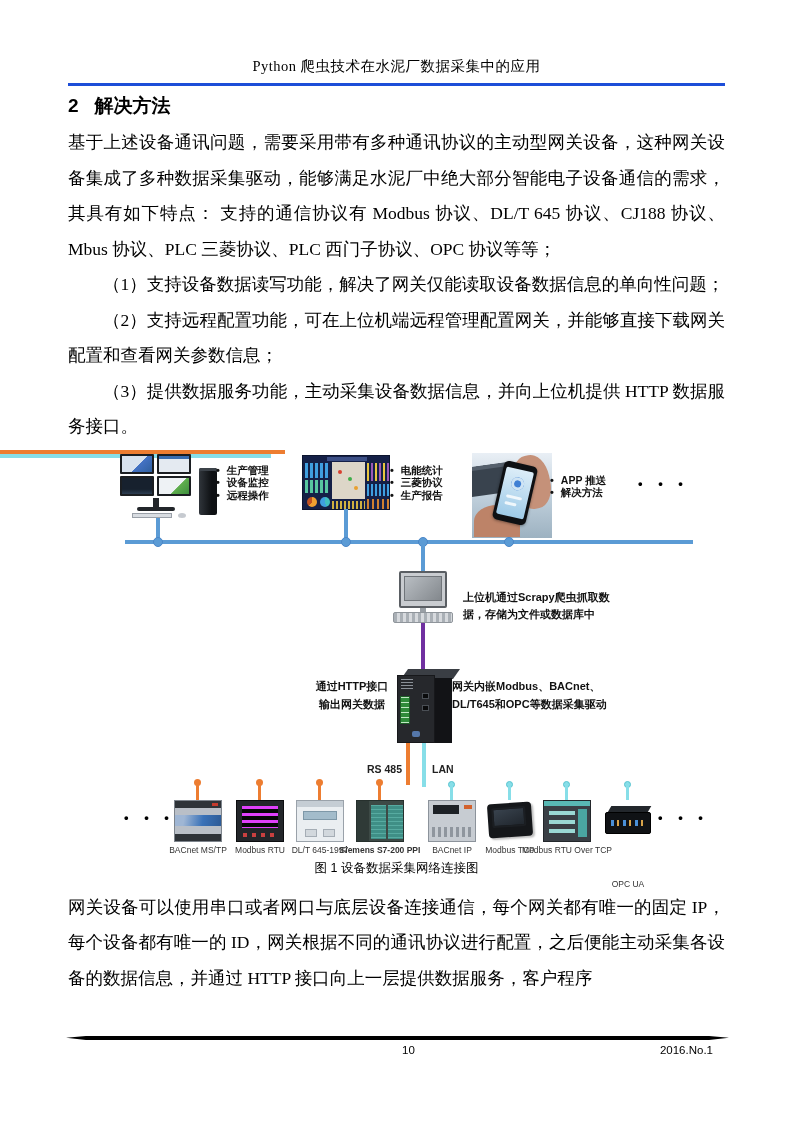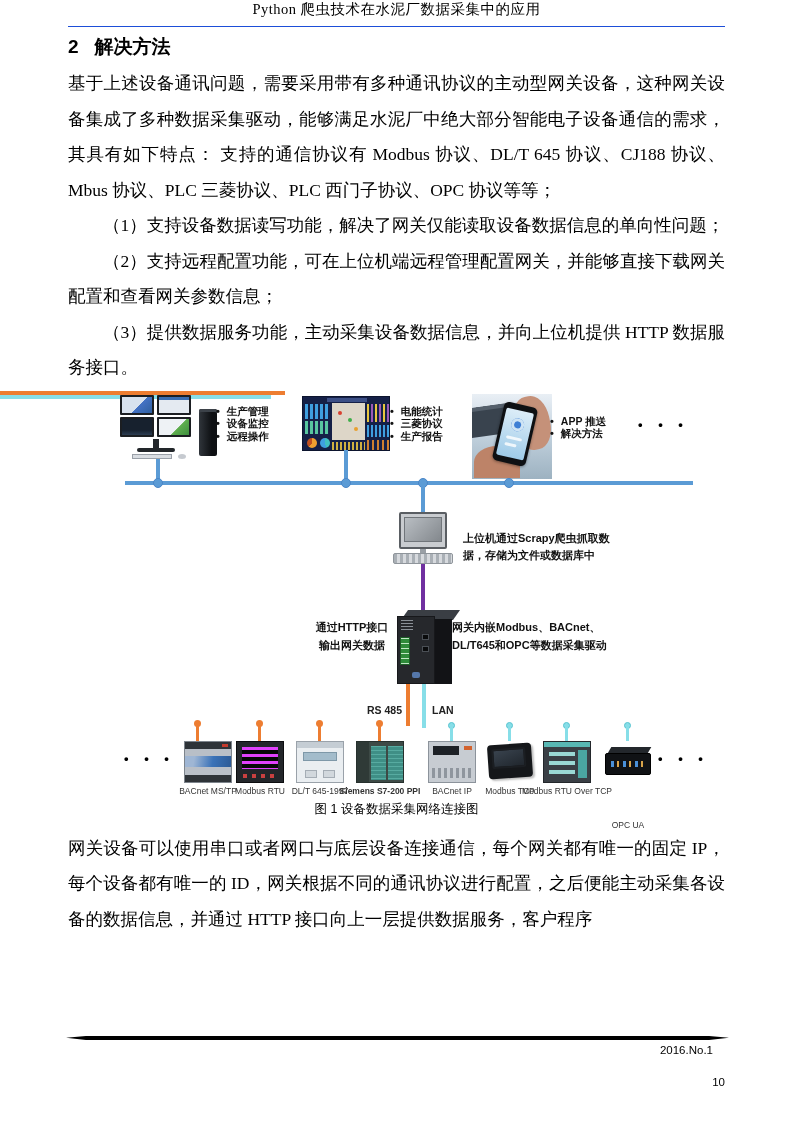--- a/index.html
+++ b/index.html
@@ -1,21 +1,21 @@
 <!DOCTYPE html>
 <html style="--bus_blue: #5B9BD5; --purple: #7030A0; --rs485_orange: #ED7D31; --lan_cyan: #87DEE8;"><head>
 <meta charset="utf-8">
 <style>
   * { margin:0; padding:0; box-sizing:border-box; }
   body { background:#888; font-family:"Liberation Serif", serif; }
   .page { position:relative; width:793px; height:1122px; background:#fff; margin:0 auto; overflow:hidden; }
   .content { padding:0 68px; }
 
   
-  .hdr { border-bottom:1px solid #1d4ed8; padding-bottom:7px; }
+  .hdr { padding-top:57px; border-bottom:3px solid #1d4ed8; padding-bottom:7px; }
   .hdr-title { text-align:center; font-size:14.5px; color:#000; letter-spacing:.5px; }
 
   
   .sec { margin:7px 0 6px; font-family:"Liberation Sans", sans-serif; font-weight:bold; font-size:19px; color:#000; }
   .sec .num { margin-right:16px; }
 
   
   .para { font-size:17.5px; line-height:35.5px; color:#000; text-align:justify; }
   .indent { text-indent:2em; }
 
@@ -173,21 +173,21 @@
               background:repeating-linear-gradient(90deg,#4a90d9 0 3px,#101215 3px 6px,#d9a44a 6px 8px,#101215 8px 12px); }
 
   .caption { position:absolute; left:0; top:410px; width:100%; text-align:center; font-size:12.5px; color:#000;
              font-family:"Liberation Sans", sans-serif; }
 
   
   .foot-line { position:absolute; left:66px; right:64px; top:1036px; height:4px; background:#000;
                clip-path:polygon(0 45%, 3% 0, 97% 0, 100% 45%, 97% 100%, 3% 100%); }
   .foot-row { position:absolute; left:68px; right:68px; top:1044px; height:16px;
               font-family:"Liberation Sans", sans-serif; font-size:11.5px; color:#000; }
-  .foot-page { position:absolute; left:0; width:100%; text-align:right;margin-top:32px; }
+  .foot-page { position:absolute; left:12px; width:100%; text-align:center; }
   .foot-issue { position:absolute; right:12px; }
 </style>
 </head>
 <body>
 
 <div class="page">
   <div class="content">
 
     <div class="hdr">
       <div class="hdr-title">Python 爬虫技术在水泥厂数据采集中的应用</div>
@@ -350,21 +350,21 @@
       <div class="dstub orange-v" style="left:318px;"></div>
       <div class="dstub orange-v" style="left:378px;"></div>
       <div class="dstub cyan-v" style="left:450px;"></div>
       <div class="dstub cyan-v" style="left:508px;"></div>
       <div class="dstub cyan-v" style="left:565px;"></div>
       <div class="dstub cyan-v" style="left:626px;"></div>
 
       <div class="dots" style="left:124px; top:360px;">• • •</div>
       <div class="dots" style="left:658px; top:360px;">• • •</div>
 
-      <div class="device" style="left:174px;margin-left:10px;">
+      <div class="device" style="left:174px;">
         <div class="dev-art art1">
             <div class="t"></div>
             <div class="r"></div>
             <div class="m"></div>
             <div class="b"></div>
           </div>
         <div class="dev-label">BACnet MS/TP</div>
       </div>
       <div class="device" style="left:236px;">
         <div class="dev-art art2">

